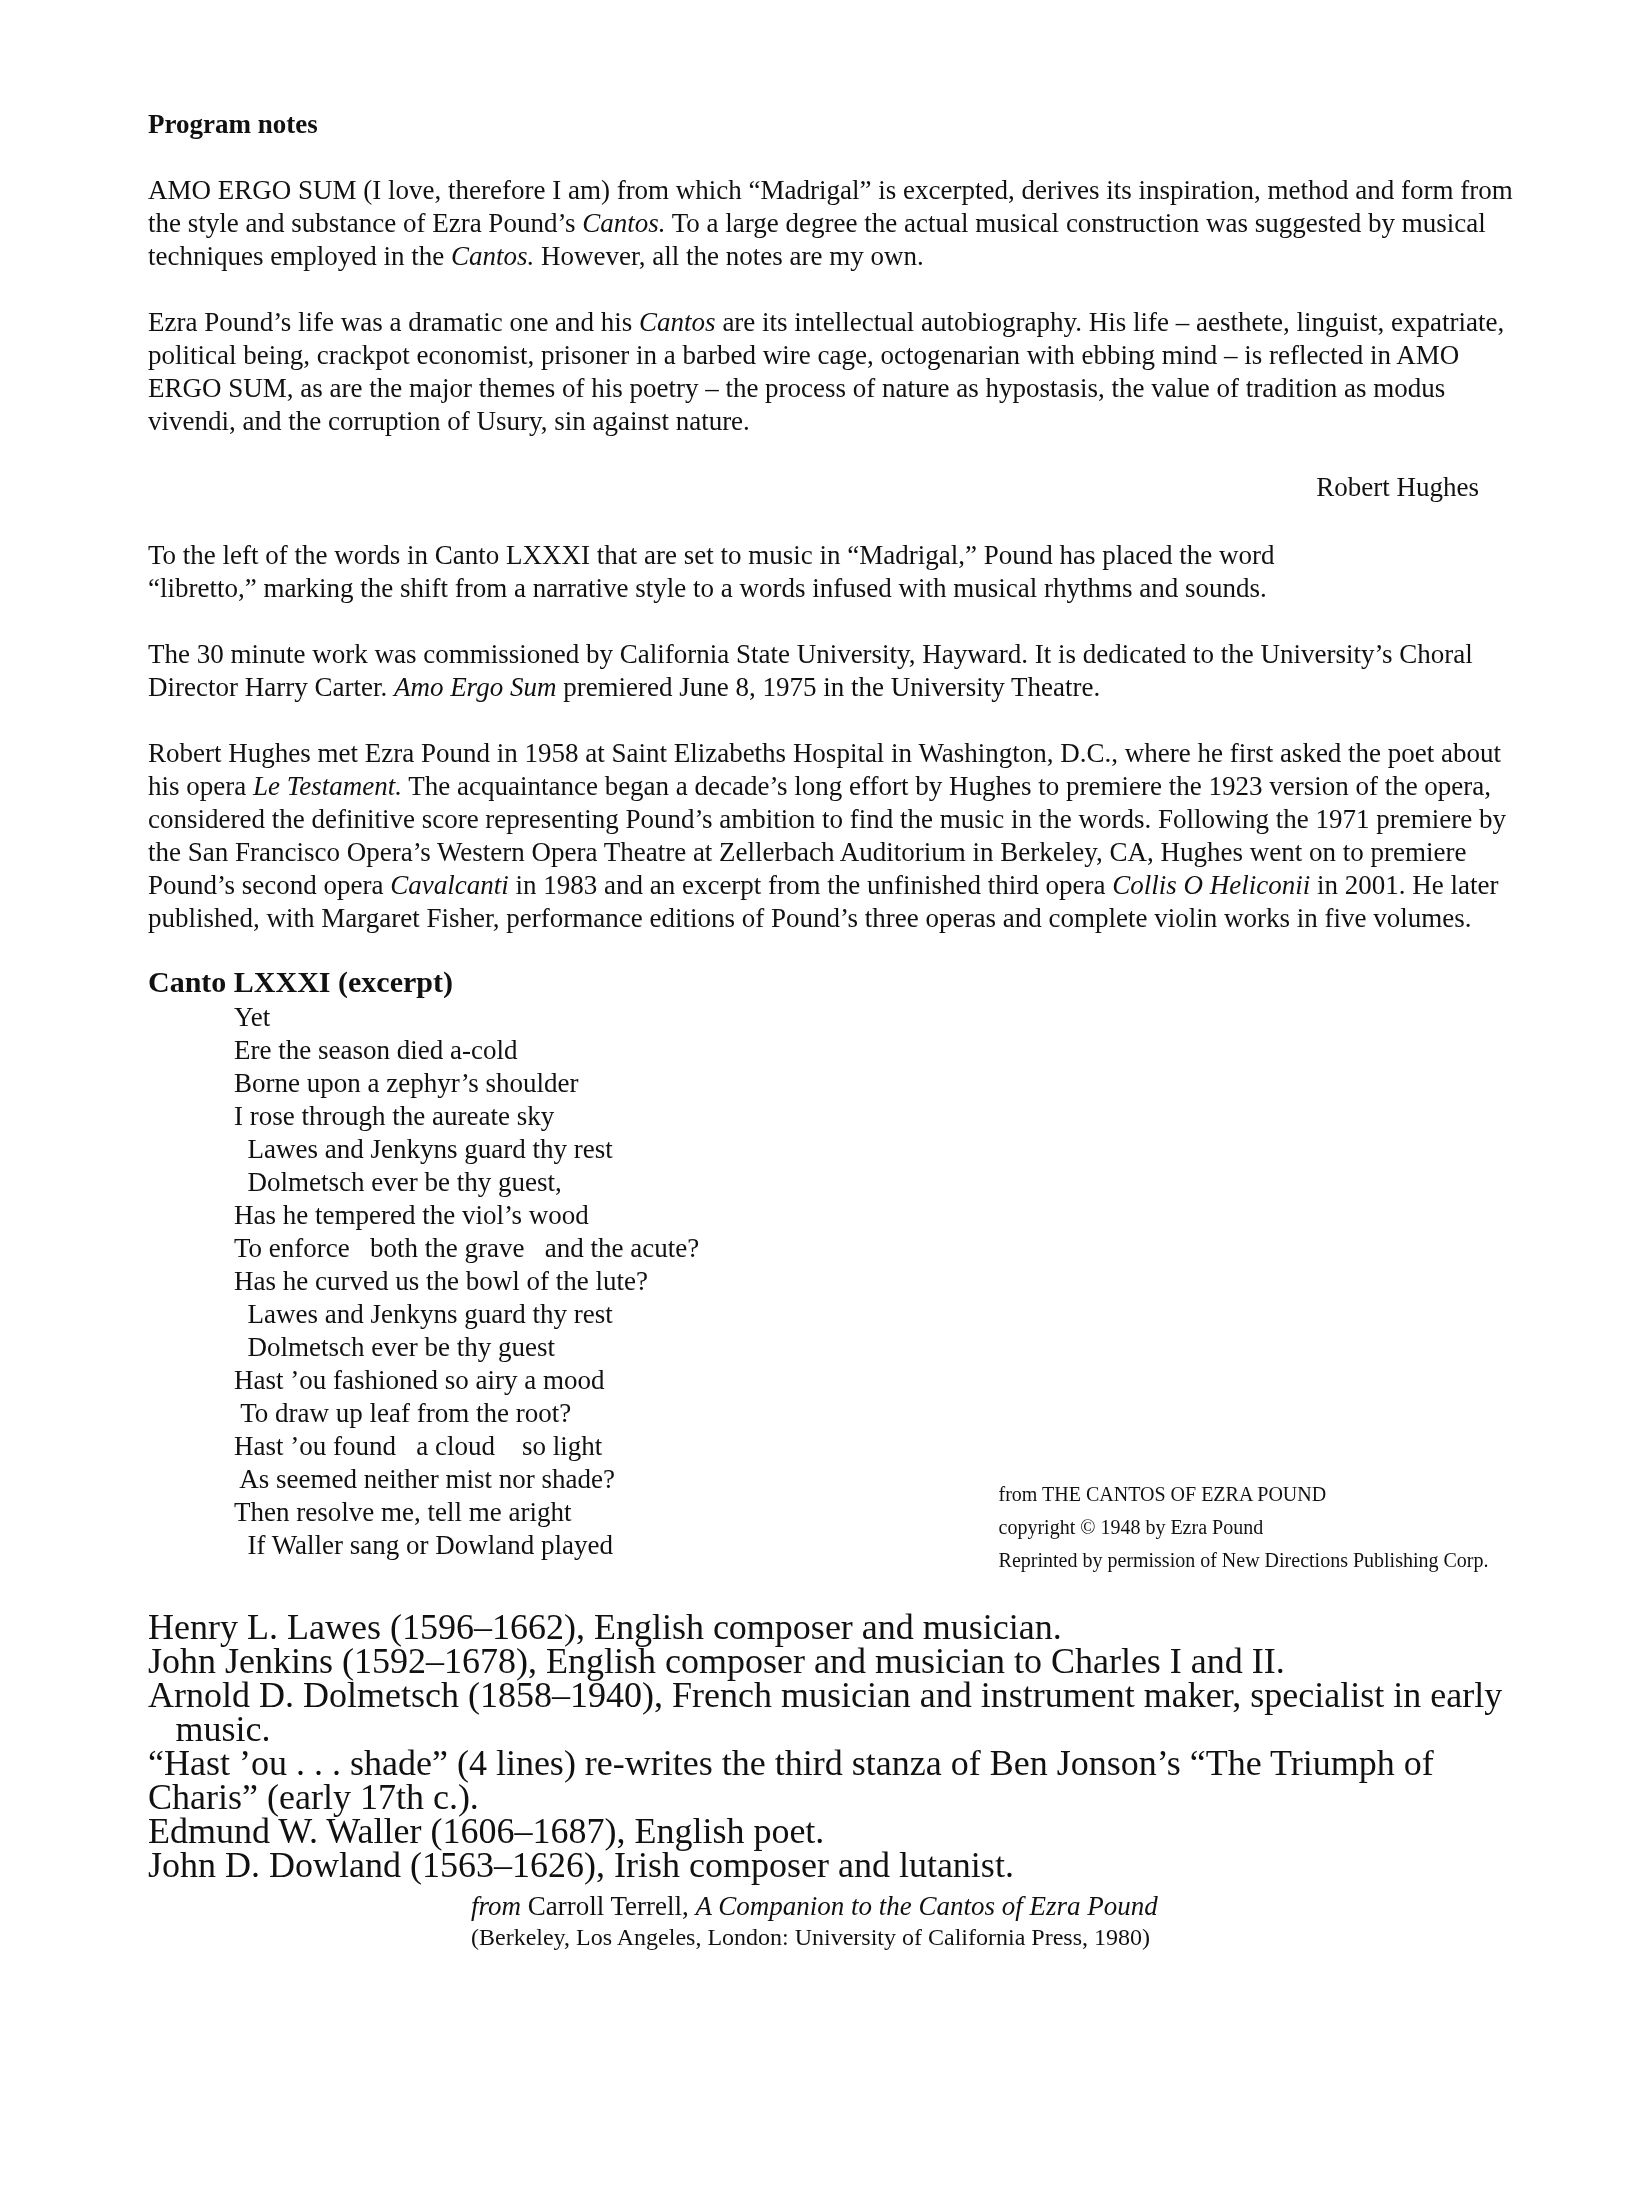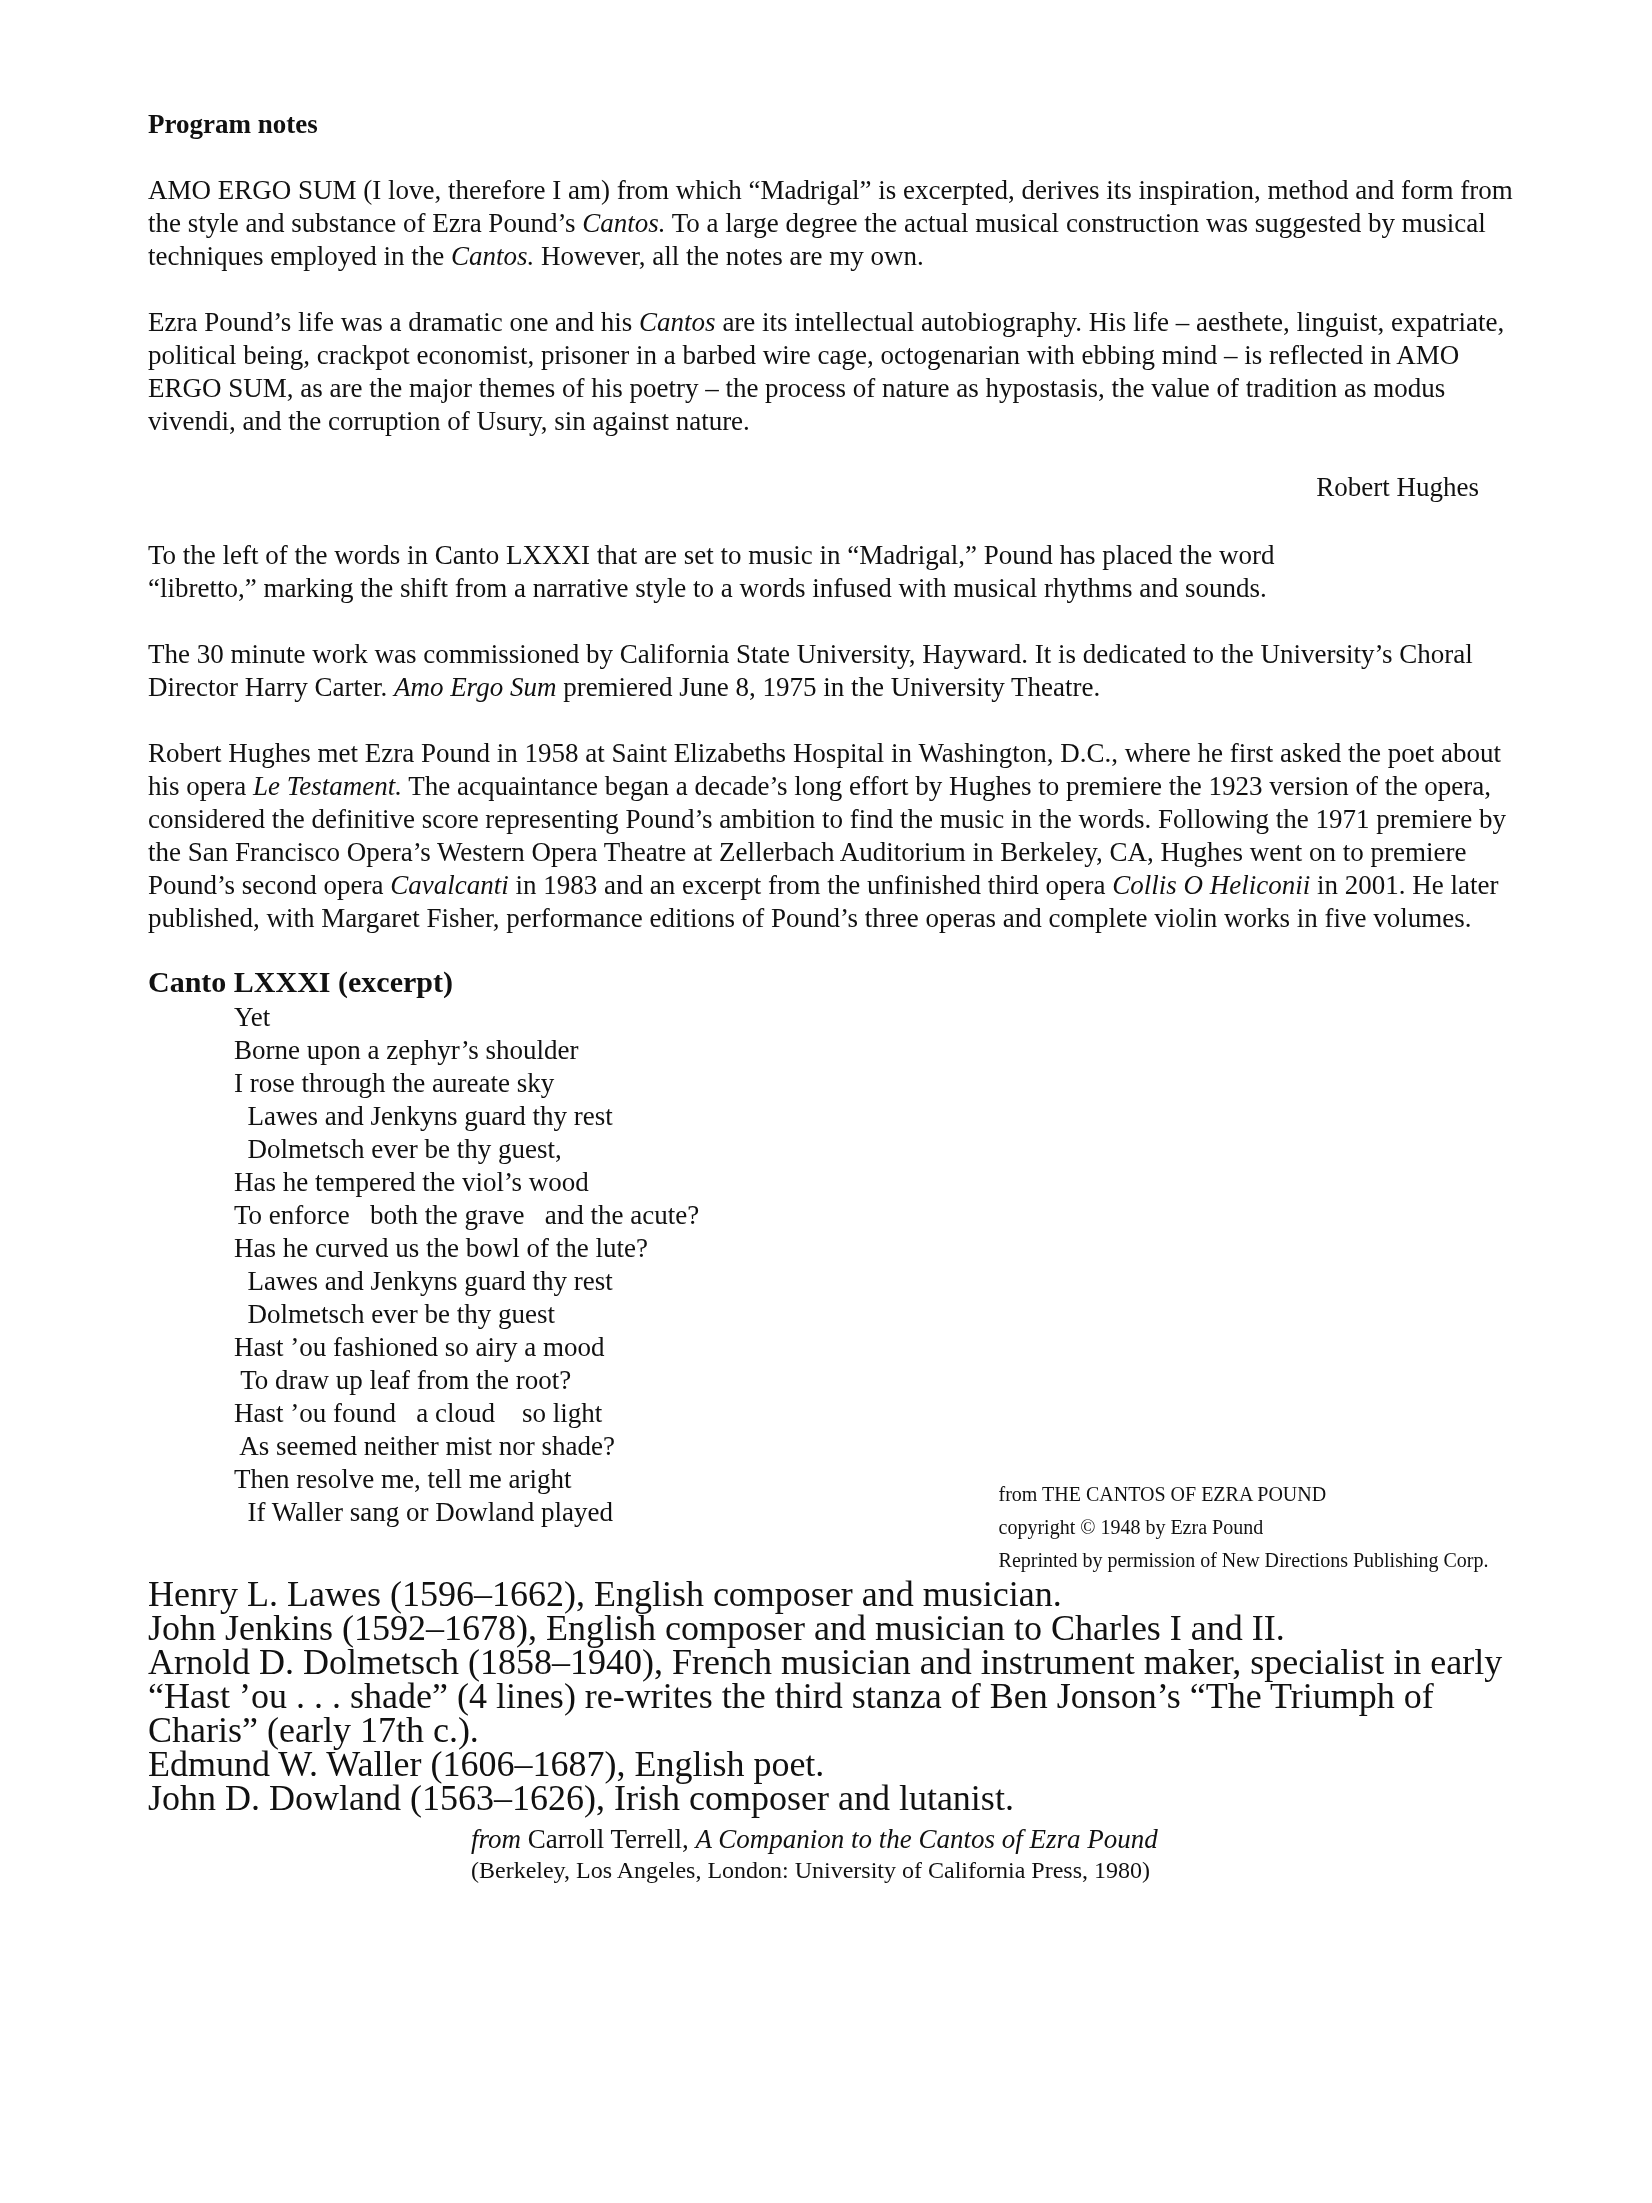--- a/index.html
+++ b/index.html
@@ -49,20 +49,21 @@
   <div class="gap-sm"></div>
 
   <p class="p"><span>Robert Hughes met Ezra Pound in 1958 at Saint Elizabeths Hospital in Washington, D.C., where he first asked the poet about his opera </span><i>Le Testament.</i><span> The acquaintance began a decade’s long effort by Hughes to premiere the 1923 version of the opera, considered the definitive score representing Pound’s ambition to find the music in the words. Following the 1971 premiere by the San Francisco Opera’s Western Opera Theatre at Zellerbach Auditorium in Berkeley, CA, Hughes went on to premiere Pound’s second opera </span><i>Cavalcanti</i><span> in 1983 and an excerpt from the unfinished third opera </span><i>Collis O Heliconii</i><span> in 2001. He later published, with Margaret Fisher, performance editions of Pound’s three operas and complete violin works in five volumes.</span></p>
   <div style="height:27.5px"></div>
 
   <h2 class="canto-h">Canto LXXXI (excerpt)</h2>
 
   <div class="poem-wrap">
     <div class="poem" id="poem">
         <span class="ln">Yet</span>
+        <span class="ln">Ere the season died a-cold</span>
         <span class="ln">Borne upon a zephyr’s shoulder</span>
         <span class="ln">I rose through the aureate sky</span>
         <span class="ln">  Lawes and Jenkyns guard thy rest</span>
         <span class="ln">  Dolmetsch ever be thy guest,</span>
         <span class="ln">Has he tempered the viol’s wood</span>
         <span class="ln">To enforce   both the grave   and the acute?</span>
         <span class="ln">Has he curved us the bowl of the lute?</span>
         <span class="ln">  Lawes and Jenkyns guard thy rest</span>
         <span class="ln">  Dolmetsch ever be thy guest</span>
         <span class="ln">Hast ’ou fashioned so airy a mood</span>
@@ -76,20 +77,21 @@
         <div>from THE CANTOS OF EZRA POUND</div>
         <div>copyright © 1948 by Ezra Pound</div>
         <div>Reprinted by permission of New Directions Publishing Corp.</div>
       </div>
   </div>
 
   <div class="notes" id="notes">
       <span class="ln">Henry L. Lawes (1596–1662), English composer and musician.</span>
       <span class="ln">John Jenkins (1592–1678), English composer and musician to Charles I and II.</span>
       <span class="ln">Arnold D. Dolmetsch (1858–1940), French musician and instrument maker, specialist in early</span>
+      <span class="ln cont">music.</span>
       <span class="ln">“Hast ’ou . . . shade” (4 lines) re-writes the third stanza of Ben Jonson’s “The Triumph of</span>
       <span class="ln">Charis” (early 17th c.).</span>
       <span class="ln">Edmund W. Waller (1606–1687), English poet.</span>
       <span class="ln">John D. Dowland (1563–1626), Irish composer and lutanist.</span>
     </div>
 
   <div class="source">
     <div><i>from</i><span> Carroll Terrell, </span><i>A Companion to the Cantos of Ezra Pound</i></div>
     <div class="sub">(Berkeley, Los Angeles, London: University of California Press, 1980)</div>
   </div>

